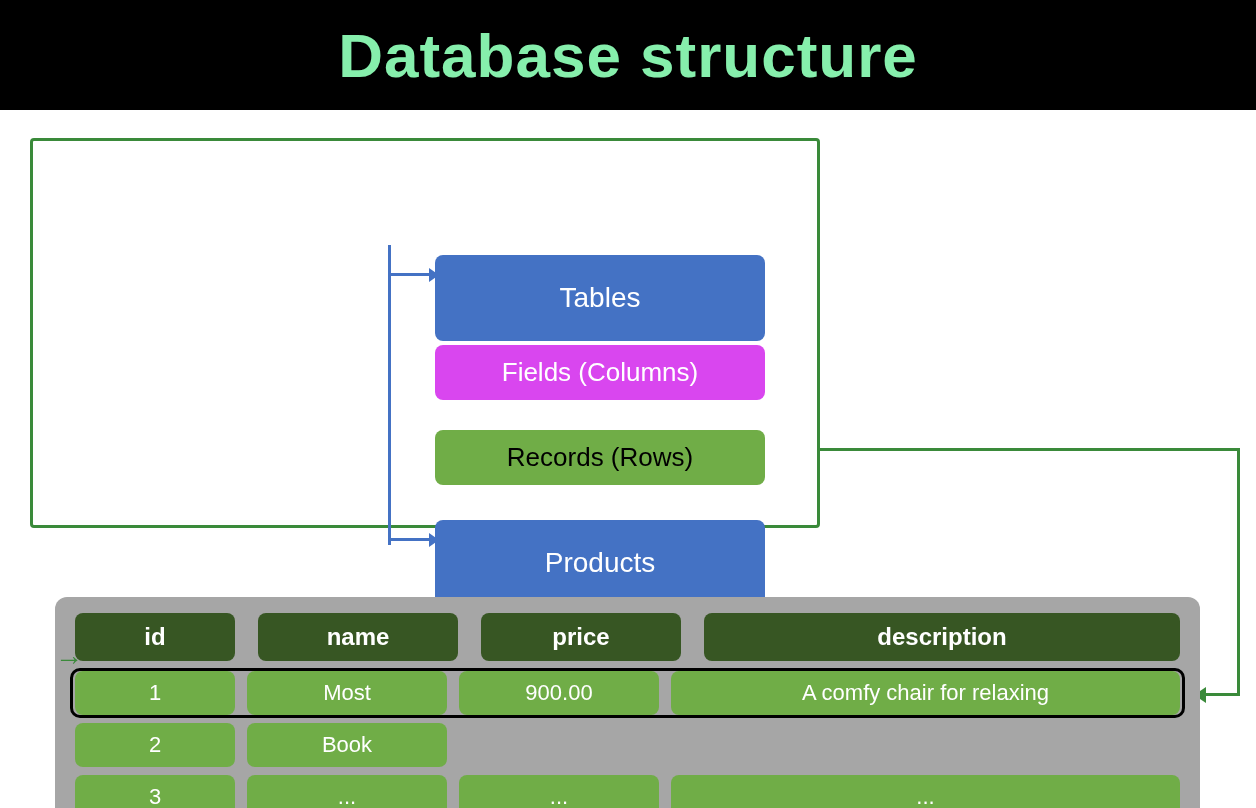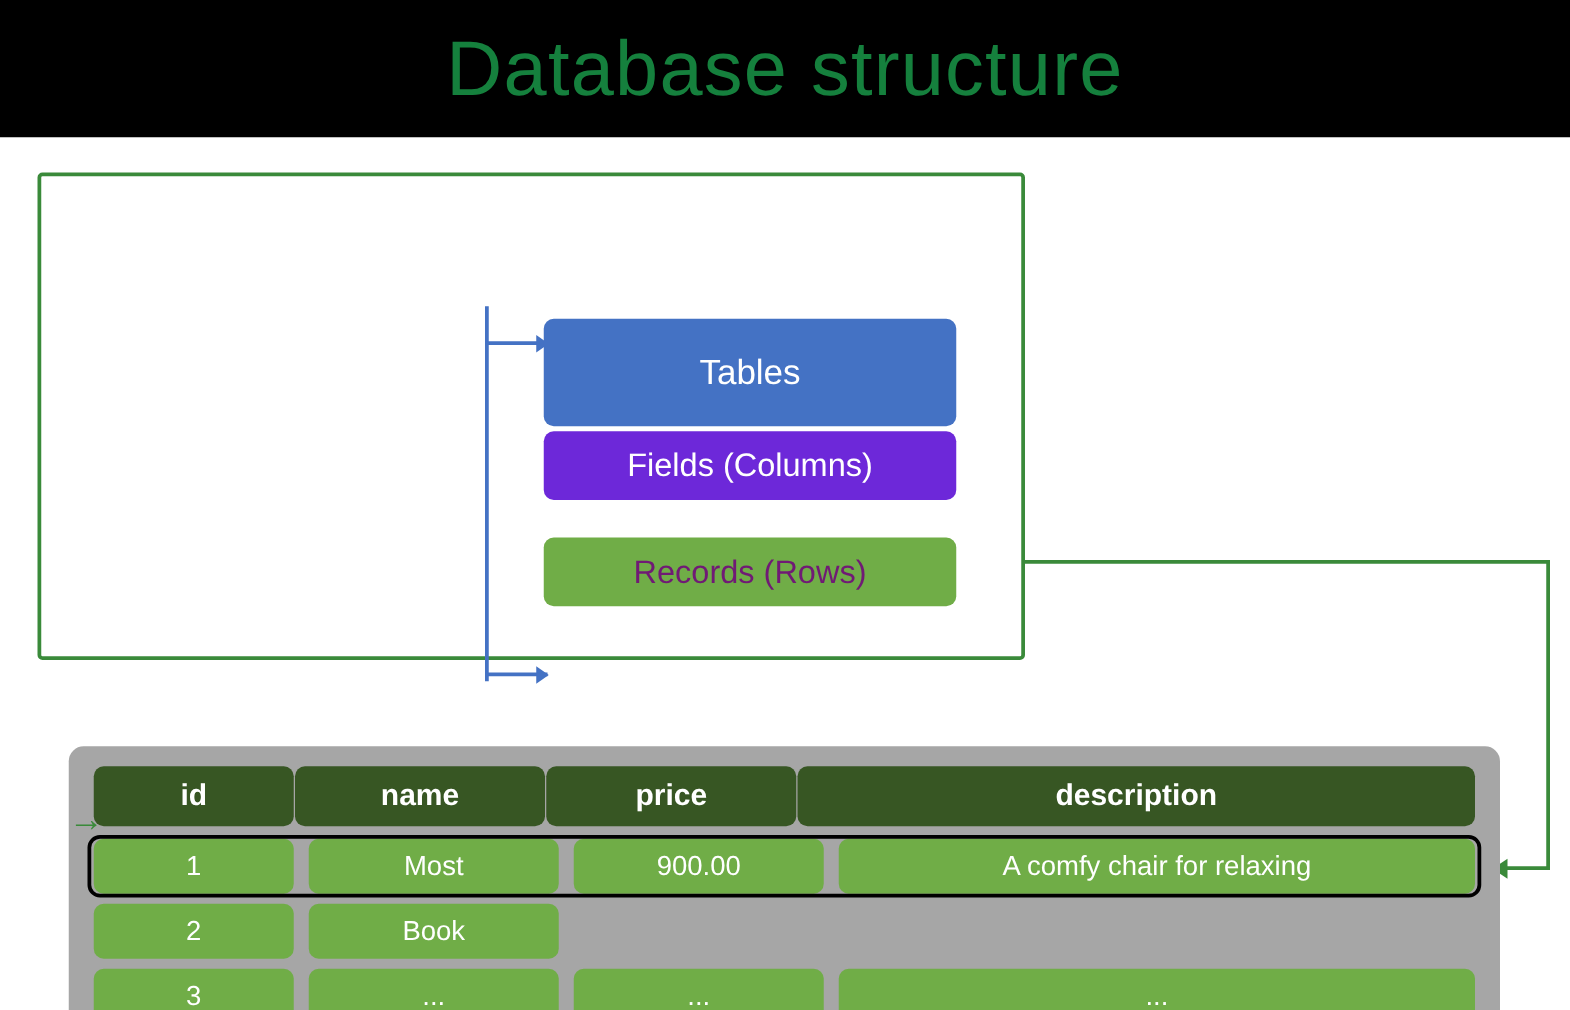--- a/index.html
+++ b/index.html
@@ -14,23 +14,23 @@
     
     .header {
       background: #000;
       width: 100%;
       height: 110px;
       display: flex;
       align-items: center;
       justify-content: center;
     }
     .header-title {
-      color: #15803d;
+      color: #86efac;
       font-size: 62px;
-      font-weight: 400;
+      font-weight: 700;
       letter-spacing: 1px;
     }
 
     
     .main {
       position: relative;
       width: 100%;
       height: 698px;
       background: #fff;
       padding: 20px;
@@ -91,33 +91,33 @@
       color: #fff;
       font-size: 28px;
       font-weight: 500;
       padding: 27px 0;
       width: 330px;
       text-align: center;
       border-radius: 8px;
     }
 
     .dark-green-pill {
-      background: #6d28d9;
+      background: #d946ef;
       color: #fff;
       font-size: 26px;
       font-weight: 500;
       padding: 12px 0;
       width: 330px;
       text-align: center;
       border-radius: 8px;
     }
 
     .green-pill {
       background: #70ad47;
-      color: #701a75;
+      color: #000000;
       font-size: 26px;
       font-weight: 500;
       padding: 12px 0;
       width: 330px;
       text-align: center;
       border-radius: 8px;
     }
 
     
     .h-conn-tables {
@@ -209,21 +209,21 @@
       left: 55px;
       width: 1145px;
       background: #a6a6a6;
       border-radius: 12px;
       padding: 16px 20px 16px 20px;
     }
 
     
     .table-header-row {
       display: flex;
-      gap: 1px;
+      gap: 23px;
       margin-bottom: 10px;
       align-items: flex-end;
     }
 
     
     .table-data-row {
       display: flex;
       gap: 12px;
       margin-bottom: 8px;
       position: relative;
@@ -301,20 +301,23 @@
   </div>
 
   <div class="node-fields">
     <div class="dark-green-pill">Fields (Columns)</div>
   </div>
 
   <div class="node-records">
     <div class="green-pill">Records (Rows)</div>
   </div>
 
+  <div class="node-products">
+    <div class="blue-pill">Products</div>
+  </div>
 
   <div class="right-green-line"></div>
   <div class="right-green-line-vertical"></div>
   <div class="right-green-line-bottom"></div>
 
   <div class="table-area">
 
     <div class="table-header-row">
       <div class="col-id header-cell">id</div>
       <div class="col-name header-cell">name</div>

